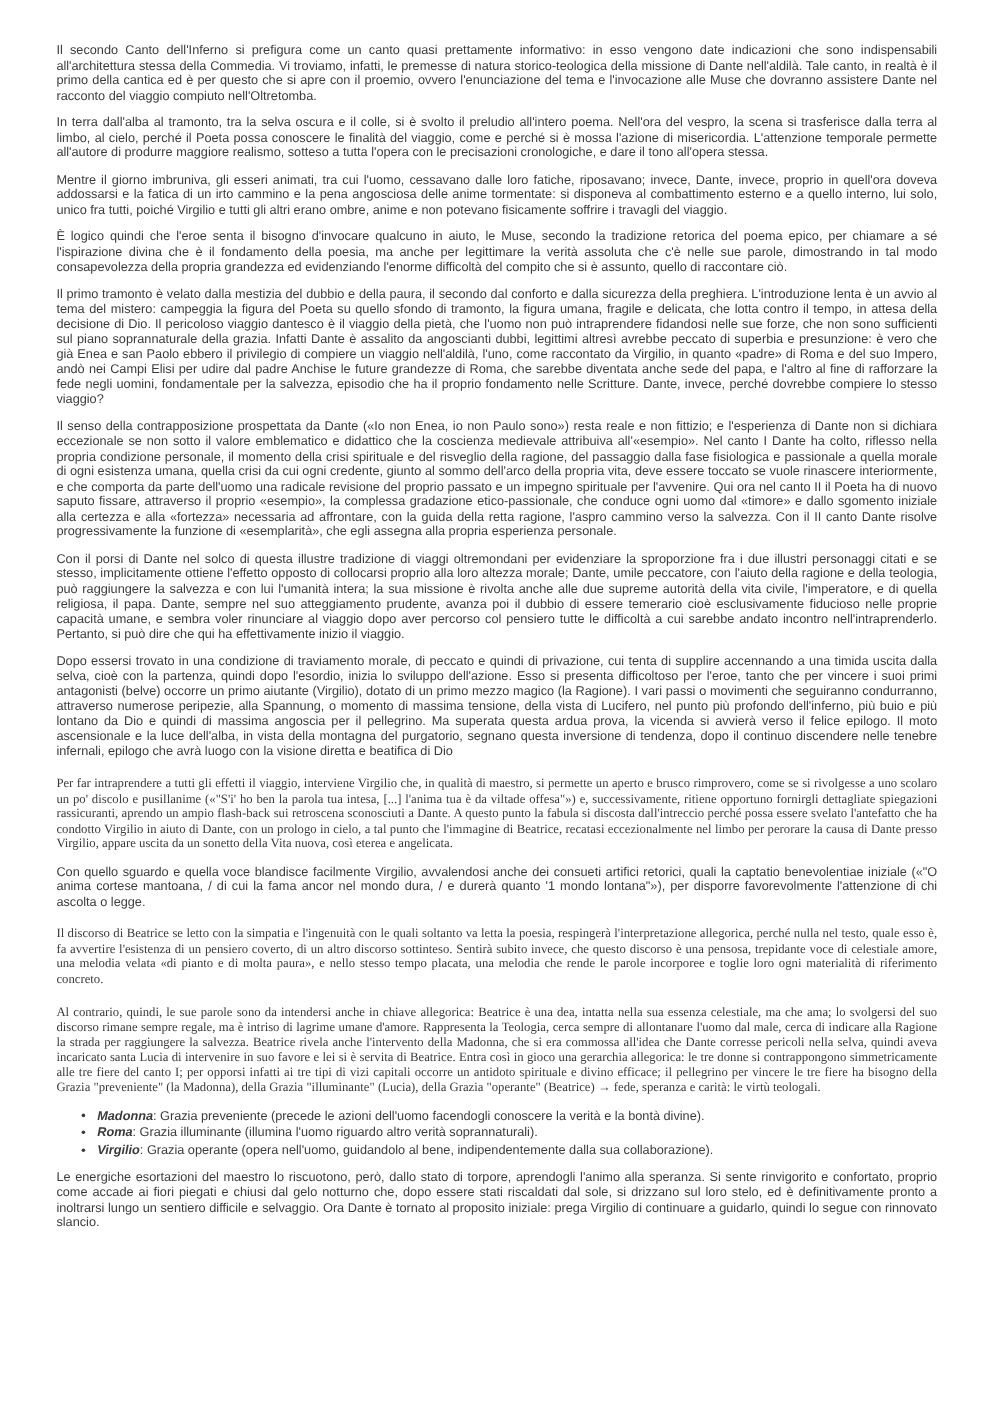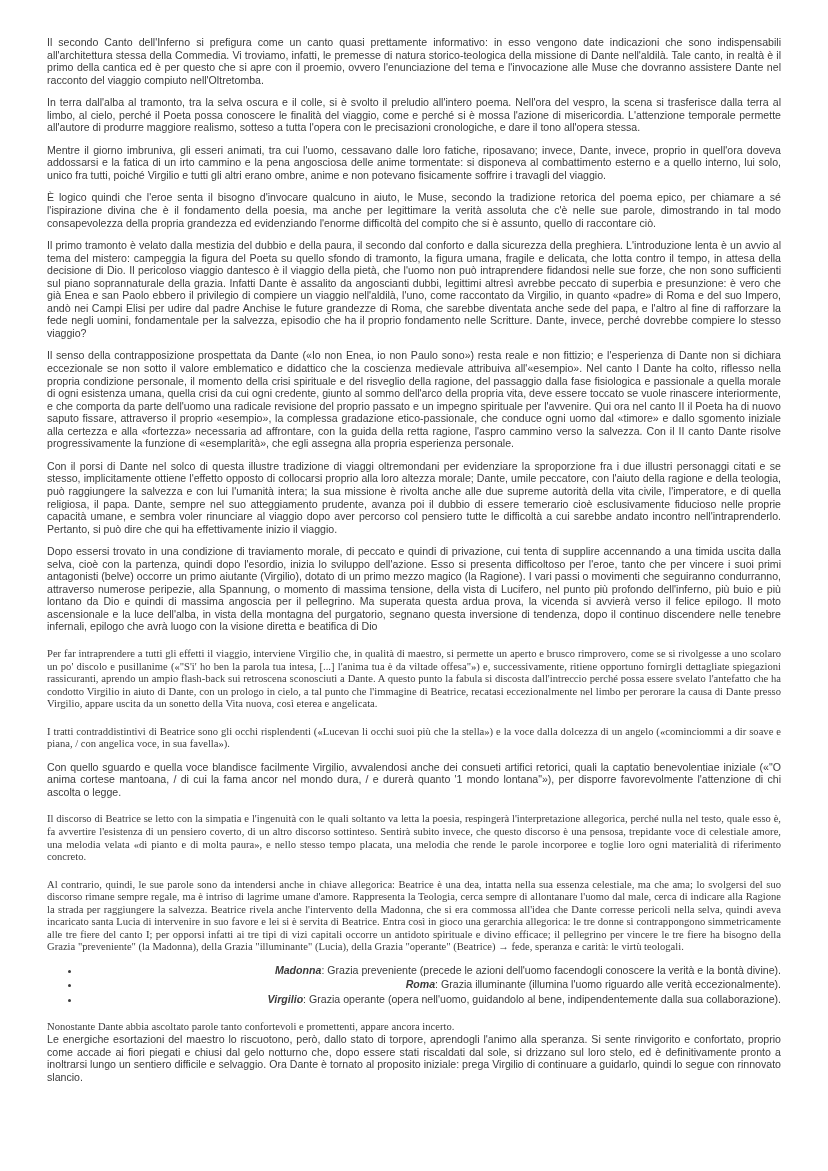--- a/index.html
+++ b/index.html
@@ -40,21 +40,21 @@
   p.para.no-gap {
     margin-bottom: 0;
   }
   ul.grace-list {
     margin: 2px 0 10px 0;
     padding-left: 34px;
     list-style-type: disc;
   }
   ul.grace-list li {
     margin: 0 0 2px 0;
-    text-align: right;
+    text-align: left;
   }
   .term {
     font-weight: bold;
     font-style: italic;
   }
 </style>
 </head>
 <body>
 
 <div class="page">
@@ -62,28 +62,26 @@
 
   <p class="para">Il secondo Canto dell'Inferno si prefigura come un canto quasi prettamente informativo: in esso vengono date indicazioni che sono indispensabili all'architettura stessa della Commedia. Vi troviamo, infatti, le premesse di natura storico-teologica della missione di Dante nell'aldilà. Tale canto, in realtà è il primo della cantica ed è per questo che si apre con il proemio, ovvero l'enunciazione del tema e l'invocazione alle Muse che dovranno assistere Dante nel racconto del viaggio compiuto nell'Oltretomba.</p>
   <p class="para">In terra dall'alba al tramonto, tra la selva oscura e il colle, si è svolto il preludio all'intero poema. Nell'ora del vespro, la scena si trasferisce dalla terra al limbo, al cielo, perché il Poeta possa conoscere le finalità del viaggio, come e perché si è mossa l'azione di misericordia. L'attenzione temporale permette all'autore di produrre maggiore realismo, sotteso a tutta l'opera con le precisazioni cronologiche, e dare il tono all'opera stessa.</p>
   <p class="para">Mentre il giorno imbruniva, gli esseri animati, tra cui l'uomo, cessavano dalle loro fatiche, riposavano; invece, Dante, invece, proprio in quell'ora doveva addossarsi e la fatica di un irto cammino e la pena angosciosa delle anime tormentate: si disponeva al combattimento esterno e a quello interno, lui solo, unico fra tutti, poiché Virgilio e tutti gli altri erano ombre, anime e non potevano fisicamente soffrire i travagli del viaggio.</p>
   <p class="para">È logico quindi che l'eroe senta il bisogno d'invocare qualcuno in aiuto, le Muse, secondo la tradizione retorica del poema epico, per chiamare a sé l'ispirazione divina che è il fondamento della poesia, ma anche per legittimare la verità assoluta che c'è nelle sue parole, dimostrando in tal modo consapevolezza della propria grandezza ed evidenziando l'enorme difficoltà del compito che si è assunto, quello di raccontare ciò.</p>
   <p class="para">Il primo tramonto è velato dalla mestizia del dubbio e della paura, il secondo dal conforto e dalla sicurezza della preghiera. L'introduzione lenta è un avvio al tema del mistero: campeggia la figura del Poeta su quello sfondo di tramonto, la figura umana, fragile e delicata, che lotta contro il tempo, in attesa della decisione di Dio. Il pericoloso viaggio dantesco è il viaggio della pietà, che l'uomo non può intraprendere fidandosi nelle sue forze, che non sono sufficienti sul piano soprannaturale della grazia. Infatti Dante è assalito da angoscianti dubbi, legittimi altresì avrebbe peccato di superbia e presunzione: è vero che già Enea e san Paolo ebbero il privilegio di compiere un viaggio nell'aldilà, l'uno, come raccontato da Virgilio, in quanto «padre» di Roma e del suo Impero, andò nei Campi Elisi per udire dal padre Anchise le future grandezze di Roma, che sarebbe diventata anche sede del papa, e l'altro al fine di rafforzare la fede negli uomini, fondamentale per la salvezza, episodio che ha il proprio fondamento nelle Scritture. Dante, invece, perché dovrebbe compiere lo stesso viaggio?</p>
   <p class="para">Il senso della contrapposizione prospettata da Dante («Io non Enea, io non Paulo sono») resta reale e non fittizio; e l'esperienza di Dante non si dichiara eccezionale se non sotto il valore emblematico e didattico che la coscienza medievale attribuiva all'«esempio». Nel canto I Dante ha colto, riflesso nella propria condizione personale, il momento della crisi spirituale e del risveglio della ragione, del passaggio dalla fase fisiologica e passionale a quella morale di ogni esistenza umana, quella crisi da cui ogni credente, giunto al sommo dell'arco della propria vita, deve essere toccato se vuole rinascere interiormente, e che comporta da parte dell'uomo una radicale revisione del proprio passato e un impegno spirituale per l'avvenire. Qui ora nel canto II il Poeta ha di nuovo saputo fissare, attraverso il proprio «esempio», la complessa gradazione etico-passionale, che conduce ogni uomo dal «timore» e dallo sgomento iniziale alla certezza e alla «fortezza» necessaria ad affrontare, con la guida della retta ragione, l'aspro cammino verso la salvezza. Con il II canto Dante risolve progressivamente la funzione di «esemplarità», che egli assegna alla propria esperienza personale.</p>
   <p class="para">Con il porsi di Dante nel solco di questa illustre tradizione di viaggi oltremondani per evidenziare la sproporzione fra i due illustri personaggi citati e se stesso, implicitamente ottiene l'effetto opposto di collocarsi proprio alla loro altezza morale; Dante, umile peccatore, con l'aiuto della ragione e della teologia, può raggiungere la salvezza e con lui l'umanità intera; la sua missione è rivolta anche alle due supreme autorità della vita civile, l'imperatore, e di quella religiosa, il papa. Dante, sempre nel suo atteggiamento prudente, avanza poi il dubbio di essere temerario cioè esclusivamente fiducioso nelle proprie capacità umane, e sembra voler rinunciare al viaggio dopo aver percorso col pensiero tutte le difficoltà a cui sarebbe andato incontro nell'intraprenderlo. Pertanto, si può dire che qui ha effettivamente inizio il viaggio.</p>
   <p class="para">Dopo essersi trovato in una condizione di traviamento morale, di peccato e quindi di privazione, cui tenta di supplire accennando a una timida uscita dalla selva, cioè con la partenza, quindi dopo l'esordio, inizia lo sviluppo dell'azione. Esso si presenta difficoltoso per l'eroe, tanto che per vincere i suoi primi antagonisti (belve) occorre un primo aiutante (Virgilio), dotato di un primo mezzo magico (la Ragione). I vari passi o movimenti che seguiranno condurranno, attraverso numerose peripezie, alla Spannung, o momento di massima tensione, della vista di Lucifero, nel punto più profondo dell'inferno, più buio e più lontano da Dio e quindi di massima angoscia per il pellegrino. Ma superata questa ardua prova, la vicenda si avvierà verso il felice epilogo. Il moto ascensionale e la luce dell'alba, in vista della montagna del purgatorio, segnano questa inversione di tendenza, dopo il continuo discendere nelle tenebre infernali, epilogo che avrà luogo con la visione diretta e beatifica di Dio</p>
   <p class="para gap-lg">Per far intraprendere a tutti gli effetti il viaggio, interviene Virgilio che, in qualità di maestro, si permette un aperto e brusco rimprovero, come se si rivolgesse a uno scolaro un po' discolo e pusillanime («"S'i' ho ben la parola tua intesa, [...] l'anima tua è da viltade offesa"») e, successivamente, ritiene opportuno fornirgli dettagliate spiegazioni rassicuranti, aprendo un ampio flash-back sui retroscena sconosciuti a Dante. A questo punto la fabula si discosta dall'intreccio perché possa essere svelato l'antefatto che ha condotto Virgilio in aiuto di Dante, con un prologo in cielo, a tal punto che l'immagine di Beatrice, recatasi eccezionalmente nel limbo per perorare la causa di Dante presso Virgilio, appare uscita da un sonetto della Vita nuova, così eterea e angelicata.</p>
-  <p class="para gap-lg">I tratti contraddistintivi di Beatrice sono gli occhi risplendenti («Lucevan li occhi suoi più che la stella») e la voce dalla dolcezza di un angelo («cominciommi a dir soave e piana, / con angelica voce, in sua favella»).</p>
   <p class="para">Con quello sguardo e quella voce blandisce facilmente Virgilio, avvalendosi anche dei consueti artifici retorici, quali la captatio benevolentiae iniziale («"O anima cortese mantoana, / di cui la fama ancor nel mondo dura, / e durerà quanto '1 mondo lontana"»), per disporre favorevolmente l'attenzione di chi ascolta o legge.</p>
   <p class="para gap-lg">Il discorso di Beatrice se letto con la simpatia e l'ingenuità con le quali soltanto va letta la poesia, respingerà l'interpretazione allegorica, perché nulla nel testo, quale esso è, fa avvertire l'esistenza di un pensiero coverto, di un altro discorso sottinteso. Sentirà subito invece, che questo discorso è una pensosa, trepidante voce di celestiale amore, una melodia velata «di pianto e di molta paura», e nello stesso tempo placata, una melodia che rende le parole incorporee e toglie loro ogni materialità di riferimento concreto.</p>
   <p class="para gap-lg">Al contrario, quindi, le sue parole sono da intendersi anche in chiave allegorica: Beatrice è una dea, intatta nella sua essenza celestiale, ma che ama; lo svolgersi del suo discorso rimane sempre regale, ma è intriso di lagrime umane d'amore. Rappresenta la Teologia, cerca sempre di allontanare l'uomo dal male, cerca di indicare alla Ragione la strada per raggiungere la salvezza. Beatrice rivela anche l'intervento della Madonna, che si era commossa all'idea che Dante corresse pericoli nella selva, quindi aveva incaricato santa Lucia di intervenire in suo favore e lei si è servita di Beatrice. Entra così in gioco una gerarchia allegorica: le tre donne si contrappongono simmetricamente alle tre fiere del canto I; per opporsi infatti ai tre tipi di vizi capitali occorre un antidoto spirituale e divino efficace; il pellegrino per vincere le tre fiere ha bisogno della Grazia "preveniente" (la Madonna), della Grazia "illuminante" (Lucia), della Grazia "operante" (Beatrice) → fede, speranza e carità: le virtù teologali.</p>
 
   <ul class="grace-list">
     <li><span class="term">Madonna</span><span>: Grazia preveniente (precede le azioni dell'uomo facendogli conoscere la verità e la bontà divine).</span></li>
-    <li><span class="term">Roma</span><span>: Grazia illuminante (illumina l'uomo riguardo alle verità eccezionalmente).</span></li>
+    <li><span class="term">Roma</span><span>: Grazia illuminante (illumina l'uomo riguardo altro verità soprannaturali).</span></li>
     <li><span class="term">Virgilio</span><span>: Grazia operante (opera nell'uomo, guidandolo al bene, indipendentemente dalla sua collaborazione).</span></li>
   </ul>
 
 
-  <p class="para gap-lg no-gap">Nonostante Dante abbia ascoltato parole tanto confortevoli e promettenti, appare ancora incerto.</p>
   <p class="para">Le energiche esortazioni del maestro lo riscuotono, però, dallo stato di torpore, aprendogli l'animo alla speranza. Si sente rinvigorito e confortato, proprio come accade ai fiori piegati e chiusi dal gelo notturno che, dopo essere stati riscaldati dal sole, si drizzano sul loro stelo, ed è definitivamente pronto a inoltrarsi lungo un sentiero difficile e selvaggio. Ora Dante è tornato al proposito iniziale: prega Virgilio di continuare a guidarlo, quindi lo segue con rinnovato slancio.</p>
 
 </div>
 
 </body></html>

